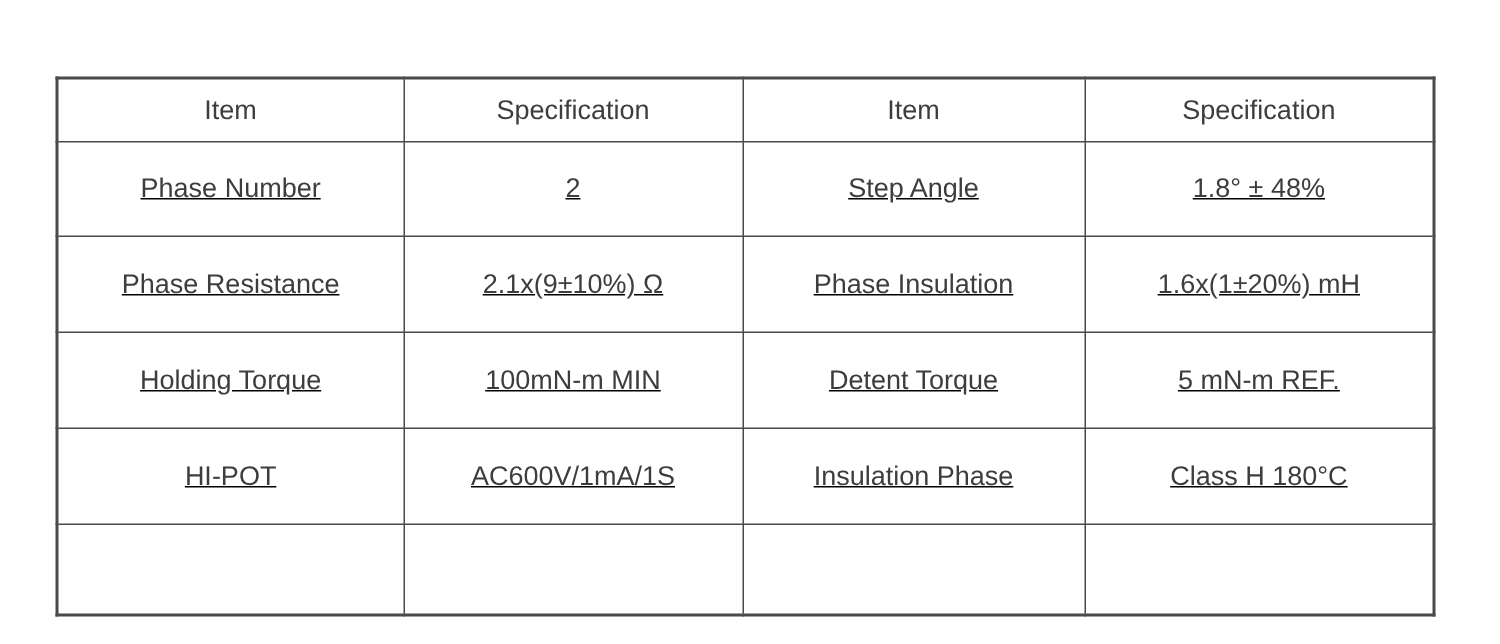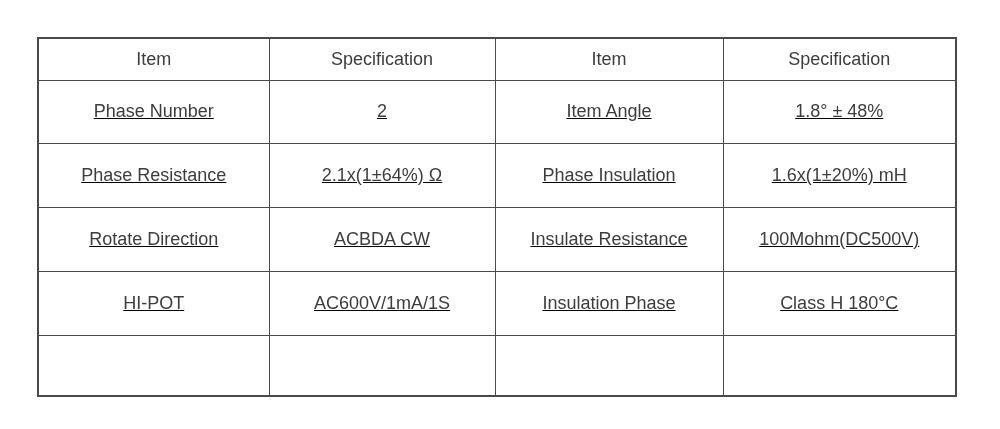--- a/index.html
+++ b/index.html
@@ -9,21 +9,21 @@
   }
   body {
     width: 1000px;
     height: 429px;
     position: relative;
     font-family: "Liberation Sans", sans-serif;
   }
   table.spec-table {
     position: absolute;
     left: 37px;
-    top: 37px;
+    top: 51px;
     width: 918px;
     height: 360px;
     border-collapse: collapse;
     table-layout: fixed;
     border: 2px solid #4a4a4a;
   }
   table.spec-table th,
   table.spec-table td {
     border: 1px solid #4a4a4a;
     text-align: center;
@@ -55,34 +55,34 @@
       <th>Item</th>
       <th>Specification</th>
       <th>Item</th>
       <th>Specification</th>
     </tr>
   </thead>
   <tbody>
     <tr>
       <td>Phase Number</td>
       <td>2</td>
-      <td>Item Angle</td>
+      <td>Step Angle</td>
       <td>1.8° ± 48%</td>
     </tr>
     <tr>
       <td>Phase Resistance</td>
-      <td>2.1x(1±64%) Ω</td>
+      <td>2.1x(9±10%) Ω</td>
       <td>Phase Insulation</td>
       <td>1.6x(1±20%) mH</td>
     </tr>
     <tr>
-      <td>Rotate Direction</td>
-      <td>ACBDA CW</td>
-      <td>Insulate Resistance</td>
-      <td>100Mohm(DC500V)</td>
+      <td>Holding Torque</td>
+      <td>100mN-m MIN</td>
+      <td>Detent Torque</td>
+      <td>5 mN-m REF.</td>
     </tr>
     <tr>
       <td>HI-POT</td>
       <td>AC600V/1mA/1S</td>
       <td>Insulation Phase</td>
       <td class="highlight">Class H 180°C</td>
     </tr>
     <tr>
       <td></td>
       <td></td>

